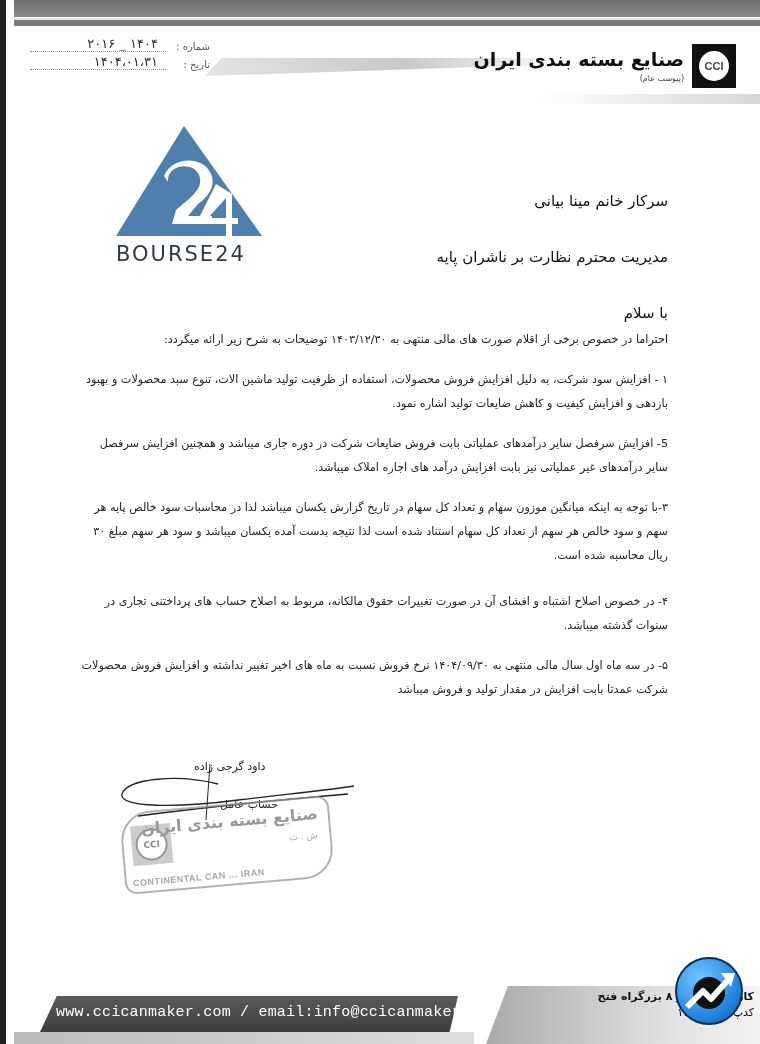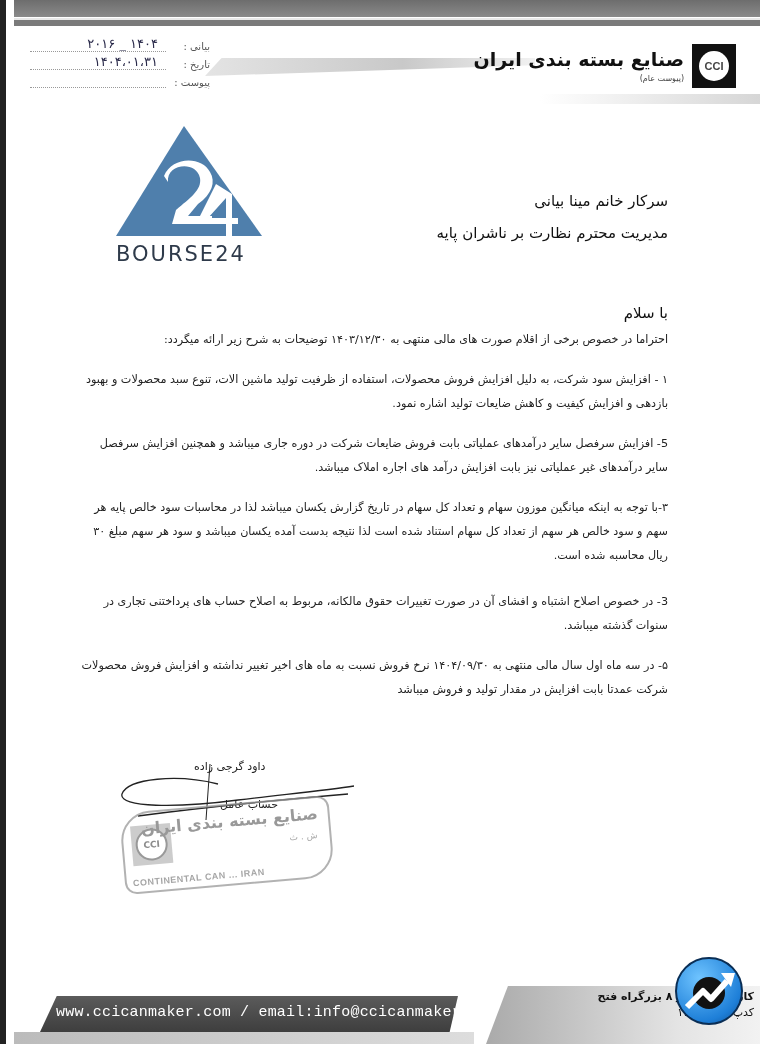--- a/index.html
+++ b/index.html
@@ -104,35 +104,29 @@
 
 <div class="left-edge"></div>
 <div class="top-bar"></div>
 <div class="top-bar-line"></div>
 <div class="top-bar-2"></div>
 <div class="swoosh-left"></div>
 <div class="swoosh-right"></div>
 
 <div class="meta">
   <div class="meta-row">
-    <span class="meta-label">بیانی :</span>
+    <span class="meta-label">شماره :</span>
     <span class="meta-line">
         <span class="meta-hand">۱۴۰۴ _ ۲۰۱۶</span>
       </span>
   </div>
   <div class="meta-row">
     <span class="meta-label">تاریخ :</span>
     <span class="meta-line">
         <span class="meta-hand">۱۴۰۴،۰۱،۳۱</span>
-      </span>
-  </div>
-  <div class="meta-row">
-    <span class="meta-label">پیوست :</span>
-    <span class="meta-line">
-        <span class="meta-hand"></span>
       </span>
   </div>
 </div>
 
 <div class="brand">
   <div class="brand-box">
     <div class="brand-circle">CCI</div>
   </div>
   <div class="brand-text">
     <div class="brand-name">صنایع بسته بندی ایران</div>
@@ -143,28 +137,28 @@
 <div class="b24">
   <svg width="160" height="118" viewBox="0 0 160 118">
     <polygon points="72,2 150,112 4,112" fill="#4f7fac"></polygon>
     <path d="M56,58 C54,40 84,36 88,54 C90,66 78,74 64,86 L60,100 L100,100 L100,92 L76,92 L86,80 C100,70 104,58 98,48 C90,32 60,32 52,52 Z" fill="#ffffff"></path>
     <path d="M104,60 L84,100 L114,100 L114,112 L120,112 L120,100 L126,100 L126,94 L120,94 L120,70 Z M114,94 L96,94 L114,74 Z" fill="#ffffff"></path>
   </svg>
   <div class="b24-text">BOURSE24</div>
 </div>
 
 <div class="letter addr" style="top:192px;">سرکار خانم مینا بیانی</div>
-<div class="letter addr" style="top:224px;">مدیریت محترم  نظارت بر ناشران پایه</div>
+<div class="letter addr" style="top:248px;">مدیریت محترم  نظارت بر ناشران پایه</div>
 <div class="letter addr" style="top:304px;">با سلام</div>
 
 <div class="letter para" style="top:328px;">احتراما در خصوص برخی از اقلام صورت های مالی منتهی به ۱۴۰۳/۱۲/۳۰ توضیحات به شرح زیر ارائه میگردد:</div>
 <div class="letter para" style="top:368px;">۱ - افزایش سود شرکت، به دلیل افزایش فروش محصولات، استفاده از ظرفیت تولید ماشین الات، تنوع سبد محصولات و بهبود بازدهی و افزایش کیفیت و کاهش ضایعات تولید اشاره نمود.</div>
 <div class="letter para" style="top:432px;">5- افزایش سرفصل سایر درآمدهای عملیاتی بابت فروش ضایعات شرکت در دوره جاری میباشد و همچنین افزایش سرفصل سایر درآمدهای غیر عملیاتی نیز بابت افزایش درآمد های اجاره املاک میباشد.</div>
 <div class="letter para" style="top:496px;">۳-با توجه به اینکه میانگین موزون سهام و تعداد کل سهام در تاریخ گزارش یکسان میباشد لذا در محاسبات سود خالص پایه هر سهم و سود خالص هر سهم از تعداد کل سهام استناد شده است لذا نتیجه بدست آمده یکسان میباشد و سود هر سهم مبلغ ۳۰ ریال محاسبه شده است.</div>
-<div class="letter para" style="top:590px;">3- در خصوص اصلاح اشتباه و افشای آن در صورت تغییرات حقوق مالکانه، مربوط به اصلاح حساب های پرداختنی تجاری در سنوات گذشته میباشد.</div>
+<div class="letter para" style="top:590px;">۴- در خصوص اصلاح اشتباه و افشای آن در صورت تغییرات حقوق مالکانه، مربوط به اصلاح حساب های پرداختنی تجاری در سنوات گذشته میباشد.</div>
 <div class="letter para" style="top:654px;margin-left:32px;">۵- در سه ماه اول سال مالی منتهی به ۱۴۰۴/۰۹/۳۰ نرخ فروش نسبت به ماه های اخیر تغییر نداشته و افزایش فروش محصولات شرکت عمدتا بابت افزایش در مقدار تولید و فروش میباشد</div>
 
 <div class="sig">
   <div class="sig-name">داود گرجی زاده</div>
   <svg style="position:absolute;left:0;top:10px;" width="240" height="60" viewBox="0 0 240 60">
     <path d="M100,20 C60,10 10,14 4,30 C0,44 60,44 120,36 C170,30 210,26 236,22" stroke="#222" stroke-width="1.3" fill="none"></path>
     <path d="M20,52 C80,44 160,36 230,30" stroke="#222" stroke-width="1.3" fill="none"></path>
     <path d="M92,0 L88,56" stroke="#222" stroke-width="1" fill="none"></path>
   </svg>
   <div class="sig-title">حساب عامل</div>

